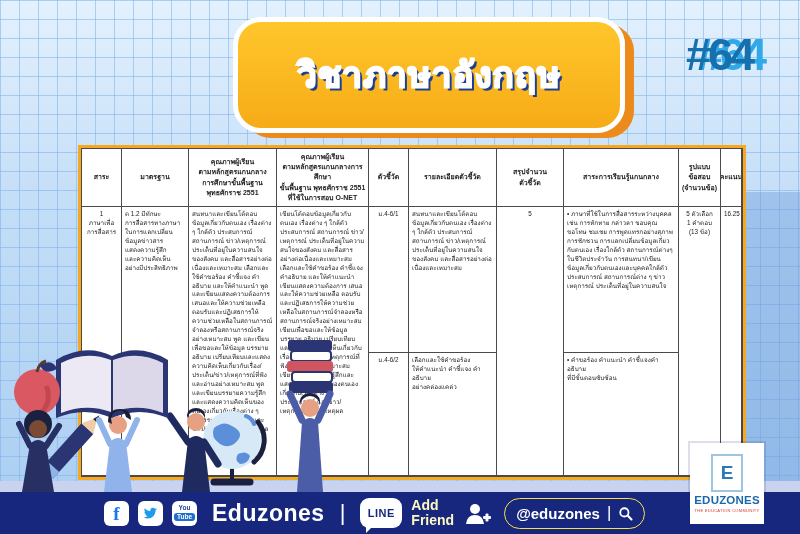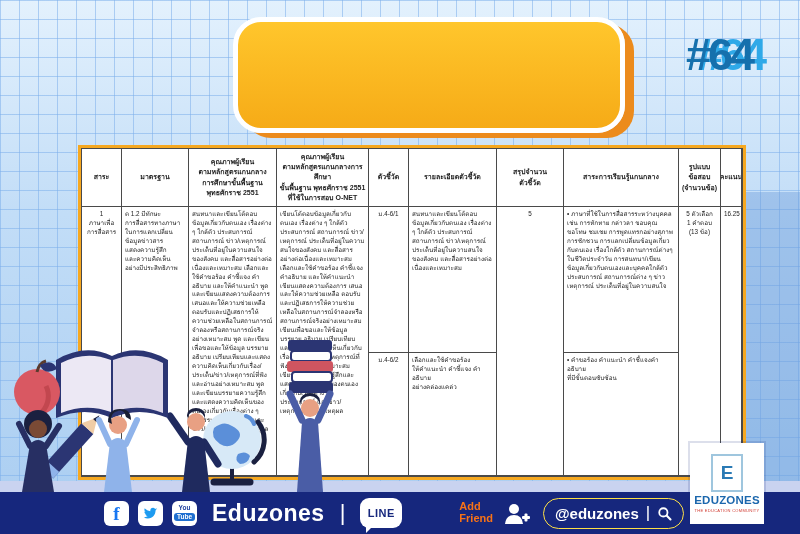--- a/index.html
+++ b/index.html
@@ -57,21 +57,21 @@
   .yt-you{color:#1f3f9e;font-weight:bold;font-size:6.5px;line-height:1;}
   .yt-tube{color:#fff;background:#1f6fd0;font-weight:bold;font-size:6.5px;line-height:1;
     padding:1px 3px;border-radius:3px;margin-top:1px;}
   .brand{color:#fff;font-size:23px;font-weight:600;letter-spacing:.5px;margin-left:6px;}
   .pipe{color:#fff;font-size:22px;font-weight:300;margin:0 6px;}
   .line-badge{background:#fff;border-radius:9px;width:42px;height:30px;position:relative;
     display:flex;align-items:center;justify-content:center;flex:0 0 auto;}
   .line-badge:after{content:"";position:absolute;left:6px;bottom:-5px;
     border:5px solid transparent;border-top-color:#fff;border-left-color:#fff;}
   .line-txt{color:#16277d;font-weight:bold;font-size:11px;letter-spacing:.5px;}
-  .addfriend{color:#f97316;font-size:11px;font-weight:600;line-height:1.05;white-space:pre-line;margin-left:48px;}
+  .addfriend{color:#fef9c3;font-size:14px;font-weight:600;line-height:1.05;white-space:pre-line;}
   .pill{height:29px;border:1px solid #fde047;border-radius:16px;display:flex;align-items:center;
     gap:7px;padding:0 11px;color:#fff;font-size:15px;font-weight:600;margin-left:4px;}
   .pill .thin{font-weight:300;font-size:17px;}
 
   
   .logocard{position:absolute;left:690px;top:443px;width:74px;height:81px;background:#fff;z-index:6;
     display:flex;flex-direction:column;align-items:center;justify-content:center;gap:2px;
     box-shadow:0 0 0 2px rgba(20,40,120,.15);}
   .logo-e{width:28px;height:34px;border:2px solid #9fc6de;color:#2a7ab5;font-size:19px;font-weight:bold;
     display:flex;align-items:center;justify-content:center;}
@@ -81,20 +81,21 @@
   .illu{position:absolute;left:0;top:328px;width:335px;height:164px;z-index:4;}
 </style>
 </head>
 <body>
 
 <div class="bg"></div>
 <div class="shade-right"></div>
 <div class="strip"></div>
 
 <div class="banner">
+  <div class="t1">วิชาภาษาอังกฤษ</div>
 </div>
 
 <div class="badge">
   <span class="light">#64</span>
   <span class="dark">#64</span>
 </div>
 
 <div class="frame">
   <div class="tbl">
     <div class="cell hc">สาระ</div>

